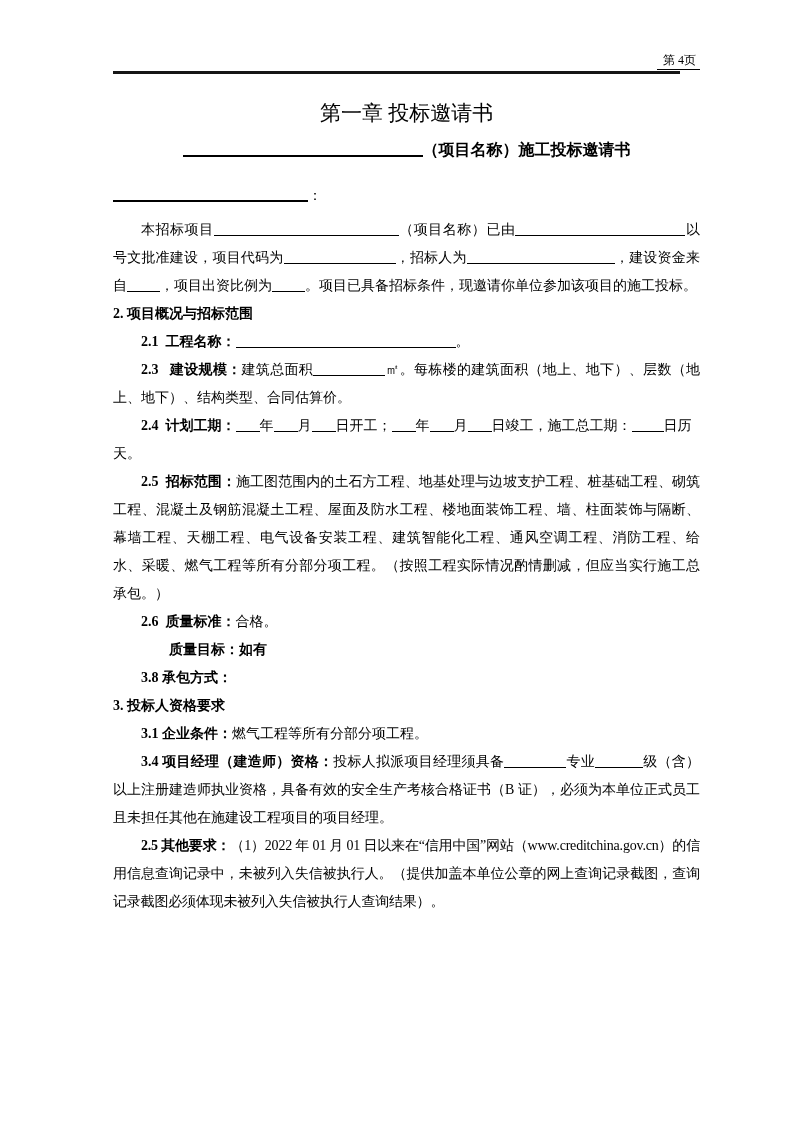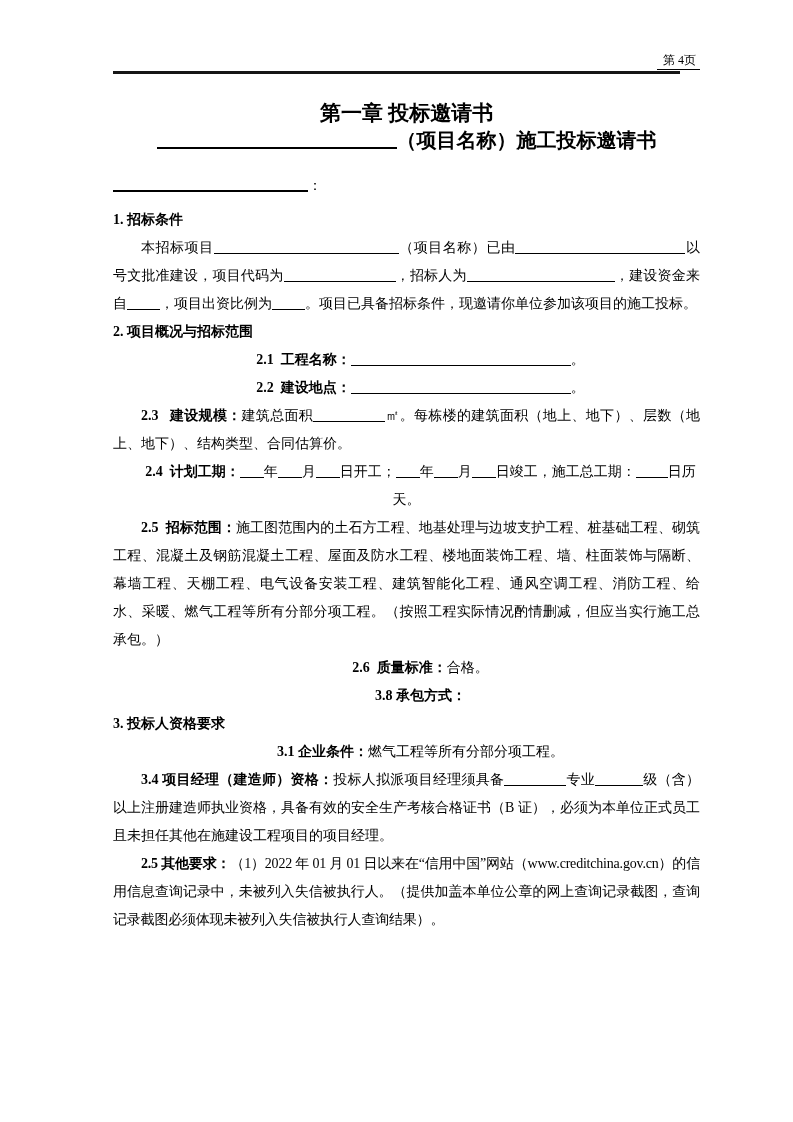--- a/index.html
+++ b/index.html
@@ -22,36 +22,37 @@
     position:absolute;right:0;bottom:4px;
     font-size:12px;line-height:14px;
     border-bottom:1px solid #000;
     padding:0 4px 2px 6px;
     white-space:nowrap;
   }
   .title{
     margin:24px 0 0 0;
     text-align:center;
     font-size:21px;line-height:30px;
-    font-weight:bold;
+    font-weight:normal;
   }
   .subtitle{
+    margin-top:10px;
     text-align:center;
-    font-size:20px;line-height:24px;
+    font-size:16px;line-height:24px;
     font-weight:bold;
   }
   .salutation{
     margin-top:20px;
     font-size:14px;line-height:28px;
   }
   .subtitle .blank,.salutation .blank{border-bottom-width:2px;}
   .body{margin-top:6px;font-size:14px;line-height:28px;}
   .body p{margin:0;}
   .sec-heading{font-weight:bold;}
-  .indent1{text-indent:28px;text-align:center;}
+  .indent1{text-indent:28px;}
   .indent2{text-indent:56px;}
   .just{text-align:justify;}
   .tight{letter-spacing:-0.2px;margin-right:-22px;}
   .b{font-weight:bold;}
   .blank{
     display:inline-block;
     height:1px;
     border-bottom:1px solid #000;
     vertical-align:-2px;
   }
@@ -67,30 +68,29 @@
   </div>
 
   <h1 class="title">第一章 投标邀请书</h1>
 
   <div class="subtitle"><span class="blank" style="width: 240px;"></span><span class="b">（项目名称）施工投标邀请书</span></div>
 
   <div class="salutation"><span class="blank" style="width: 195px;"></span><span>：</span></div>
 
   <div class="body">
 
-    <p class="sec-heading">1. 招标条件</p>
     <p class="indent1 just"><span>本招标项目</span><span class="blank" style="width: 185px;"></span><span>（项目名称）已由</span><span class="blank" style="width: 170px;"></span><span>以号文批准建设，项目代码为</span><span class="blank" style="width: 112px;"></span><span>，招标人为</span><span class="blank" style="width: 148px;"></span><span>，建设资金来自</span><span class="blank" style="width: 33px;"></span><span>，项目出资比例为</span><span class="blank" style="width: 33px;"></span><span>。项目已具备招标条件，现邀请你单位参加该项目的施工投标。</span></p>
 
     <p class="sec-heading">2. 项目概况与招标范围</p>
     <p class="indent1"><span class="b">2.1&nbsp; 工程名称：</span><span class="blank" style="width: 220px;"></span><span>。</span></p>
-    <p class="indent1"><span class="b">2.2&nbsp; 建设地点：</span><span class="blank" style="width: 220px;"></span><span>。</span></p>
     <p class="indent1 just"><span class="b">2.3&nbsp; &nbsp;建设规模：</span><span>建筑总面积</span><span class="blank" style="width: 72px;"></span><span>㎡。每栋楼的建筑面积（地上、地下）、层数（地上、地下）、结构类型、合同估算价。</span></p>
     <p class="indent1"><span class="b">2.4&nbsp; 计划工期：</span><span class="blank" style="width: 24px;"></span><span>年</span><span class="blank" style="width: 24px;"></span><span>月</span><span class="blank" style="width: 24px;"></span><span>日开工；</span><span class="blank" style="width: 24px;"></span><span>年</span><span class="blank" style="width: 24px;"></span><span>月</span><span class="blank" style="width: 24px;"></span><span>日竣工，施工总工期：</span><span class="blank" style="width: 32px;"></span><span>日历天。</span></p>
     <p class="indent1 just"><span class="b">2.5&nbsp; 招标范围：</span><span>施工图范围内的土石方工程、地基处理与边坡支护工程、桩基础工程、砌筑工程、混凝土及钢筋混凝土工程、屋面及防水工程、楼地面装饰工程、墙、柱面装饰与隔断、幕墙工程、天棚工程、电气设备安装工程、建筑智能化工程、通风空调工程、消防工程、给水、采暖、燃气工程等所有分部分项工程。（按照工程实际情况酌情删减，但应当实行施工总承包。）</span></p>
     <p class="indent1"><span class="b">2.6&nbsp; 质量标准：</span><span>合格。</span></p>
+    <p class="indent2"><span class="b">质量目标：如有</span></p>
     <p class="indent1"><span class="b">3.8 承包方式：</span></p>
 
     <p class="sec-heading">3. 投标人资格要求</p>
     <p class="indent1"><span class="b">3.1 企业条件：</span><span>燃气工程等所有分部分项工程。</span></p>
     <p class="indent1 just"><span class="b">3.4 项目经理（建造师）资格：</span><span>投标人拟派项目经理须具备</span><span class="blank" style="width: 62px;"></span><span>专业</span><span class="blank" style="width: 48px;"></span><span>级（含）以上注册建造师执业资格，具备有效的安全生产考核合格证书（B 证），必须为本单位正式员工且未担任其他在施建设工程项目的项目经理。</span></p>
     <p class="indent1 just tight"><span class="b">2.5 其他要求：</span><span>（1）2022 年 01 月 01 日以来在“信用中国”网站（www.creditchina.gov.cn）的信用信息查询记录中，未被列入失信被执行人。（提供加盖本单位公章的网上查询记录截图，查询记录截图必须体现未被列入失信被执行人查询结果）。</span></p>
 
   </div>
 </div>
 

